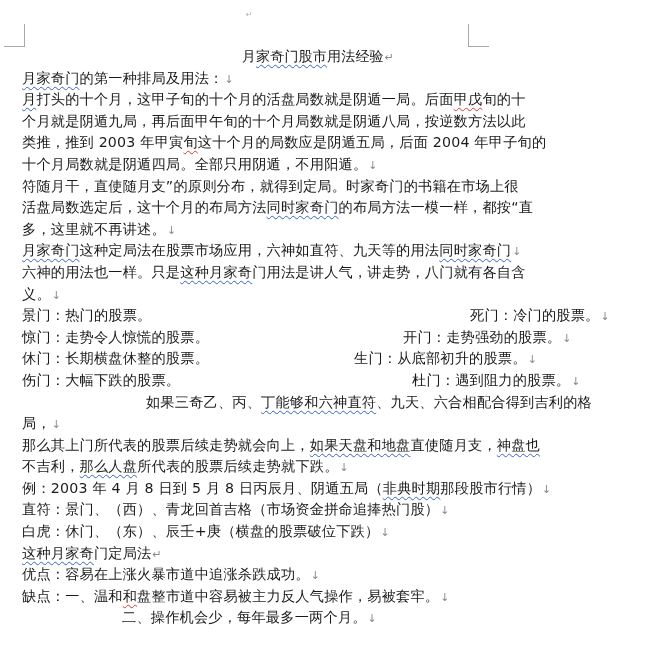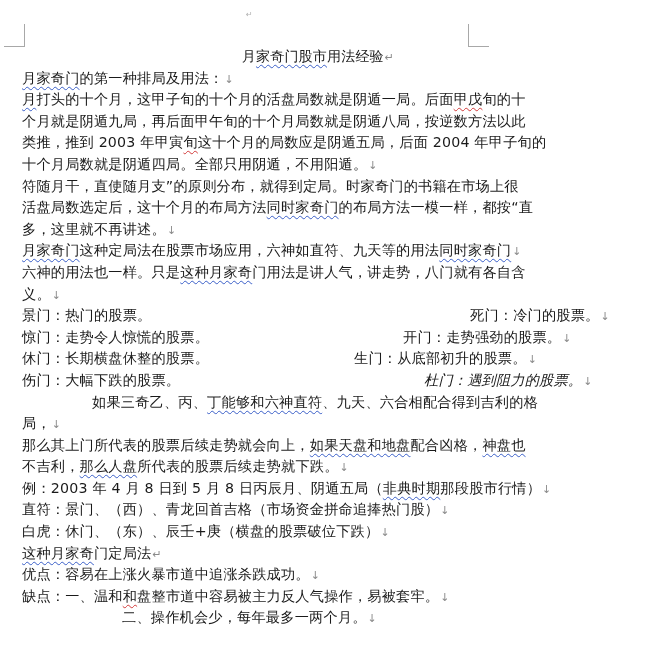--- a/index.html
+++ b/index.html
@@ -75,21 +75,21 @@
       text-decoration-thickness: 1px;
       text-underline-offset: 3px;
     }
     .u-red {
       text-decoration: underline;
       text-decoration-color: #d23a3a;
       text-decoration-style: wavy;
       text-decoration-thickness: 1px;
       text-underline-offset: 3px;
     }
-    .indent2 { padding-left: 70px; }
+    .indent2 { padding-left: 70px; text-align: right; }
     .indent3 { padding-left: 100px; }
     .col-right {
       position: absolute;
       top: 0;
     }
   </style>
 </head>
 <body>
 
 <div class="page">
@@ -111,26 +111,26 @@
         <div class="line"><span>活盘局数选定后，这十个月的布局方法</span><span class="u-blue">同时家奇门</span><span>的布局方法一模一样，都按“直</span></div>
         <div class="line"><span>多，这里就不再讲述。</span><span class="mark">↓</span></div>
         <div class="line"><span class="u-blue">月家奇门</span><span>这种定局法在股票市场应用，六神如直符、九天等的用法</span><span class="u-blue">同时家奇门</span><span class="mark">↓</span></div>
         <div class="line"><span>六神的用法也一样。只是</span><span class="u-blue">这种月家奇</span><span>门用法是讲人气，讲走势，八门就有各自含</span></div>
         <div class="line"><span>义。</span><span class="mark">↓</span></div>
       </div>
     <div id="gates">
         <div class="line"><span>景门：热门的股票。</span><span class="col-right" style="left: 412px; margin-left: 36px;">死门：冷门的股票。<span class="mark">↓</span></span></div>
         <div class="line"><span>惊门：走势令人惊慌的股票。</span><span class="col-right" style="left: 352px; margin-left: 29px;">开门：走势强劲的股票。<span class="mark">↓</span></span></div>
         <div class="line"><span>休门：长期横盘休整的股票。</span><span class="col-right" style="left: 332px;">生门：从底部初升的股票。<span class="mark">↓</span></span></div>
-        <div class="line"><span>伤门：大幅下跌的股票。</span><span class="col-right" style="left: 402px; font-style: italic;">杜门：遇到阻力的股票。<span class="mark">↓</span></span></div>
+        <div class="line"><span>伤门：大幅下跌的股票。</span><span class="col-right" style="left: 390px;">杜门：遇到阻力的股票。<span class="mark">↓</span></span></div>
       </div>
     <div id="lines-b">
         <div class="line indent2"><span>如果三奇乙、丙、</span><span class="u-blue">丁能够和六神直符</span><span>、九天、六合相配合得到吉利的格</span></div>
         <div class="line"><span>局，</span><span class="mark">↓</span></div>
-        <div class="line"><span>那么其上门所代表的股票后续走势就会向上，</span><span class="u-blue">如果天盘和地盘</span><span>配合凶格，</span><span class="u-blue">神盘也</span></div>
+        <div class="line"><span>那么其上门所代表的股票后续走势就会向上，</span><span class="u-blue">如果天盘和地盘</span><span>直使随月支，</span><span class="u-blue">神盘也</span></div>
         <div class="line"><span>不吉利，</span><span class="u-blue">那么人盘</span><span>所代表的股票后续走势就下跌。</span><span class="mark">↓</span></div>
         <div class="line"><span>例：2003 年 4 月 8 日到 5 月 8 日丙辰月、阴遁五局（</span><span class="u-blue">非典时期</span><span>那段股市行情）</span><span class="mark">↓</span></div>
         <div class="line"><span>直符：景门、（西）、青龙回首吉格（市场资金拼命追捧热门股）</span><span class="mark">↓</span></div>
         <div class="line"><span>白虎：休门、（东）、辰壬+庚（横盘的股票破位下跌）</span><span class="mark">↓</span></div>
         <div class="line"><span class="u-blue">这种月家奇</span><span>门定局法</span><span class="mark">↵</span></div>
         <div class="line"><span>优点：容易在上涨火暴市道中追涨杀跌成功。</span><span class="mark">↓</span></div>
         <div class="line"><span>缺点：一、温和</span><span class="u-red">和</span><span>盘整市道中容易被主力反人气操作，易被套牢。</span><span class="mark">↓</span></div>
         <div class="line indent3"><span>二、操作机会少，每年最多一两个月。</span><span class="mark">↓</span></div>
       </div>
   </div>

